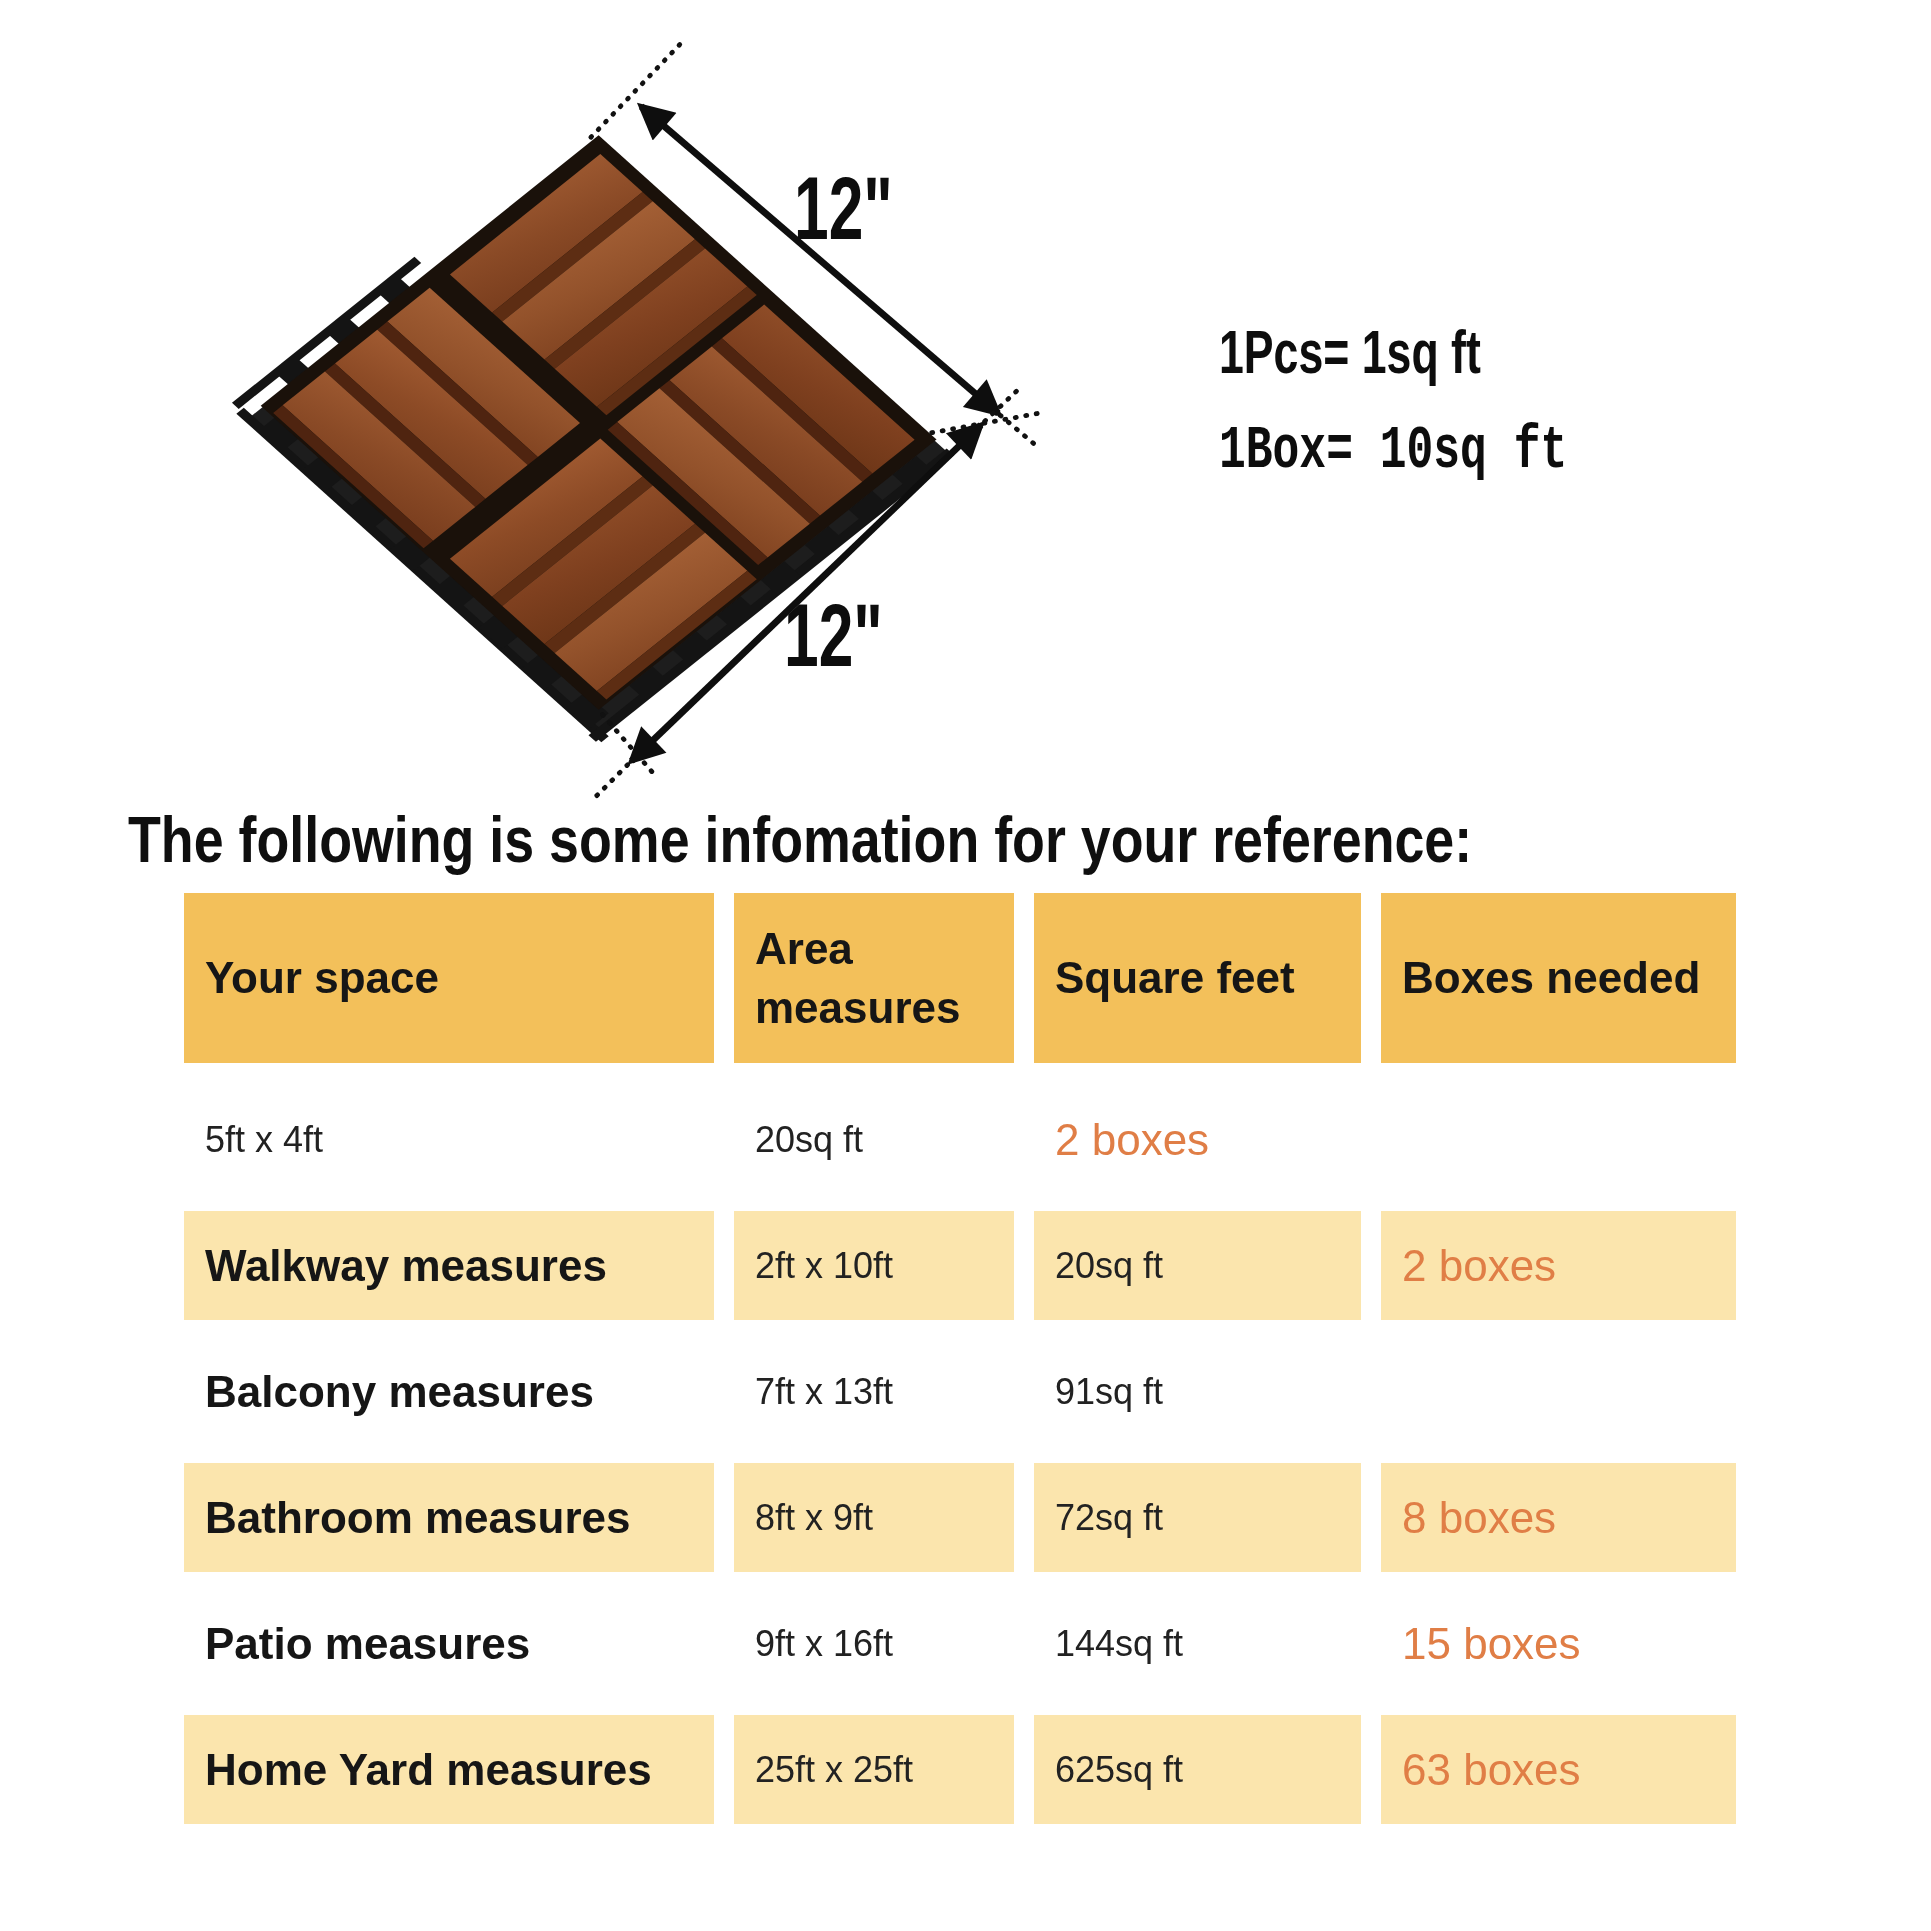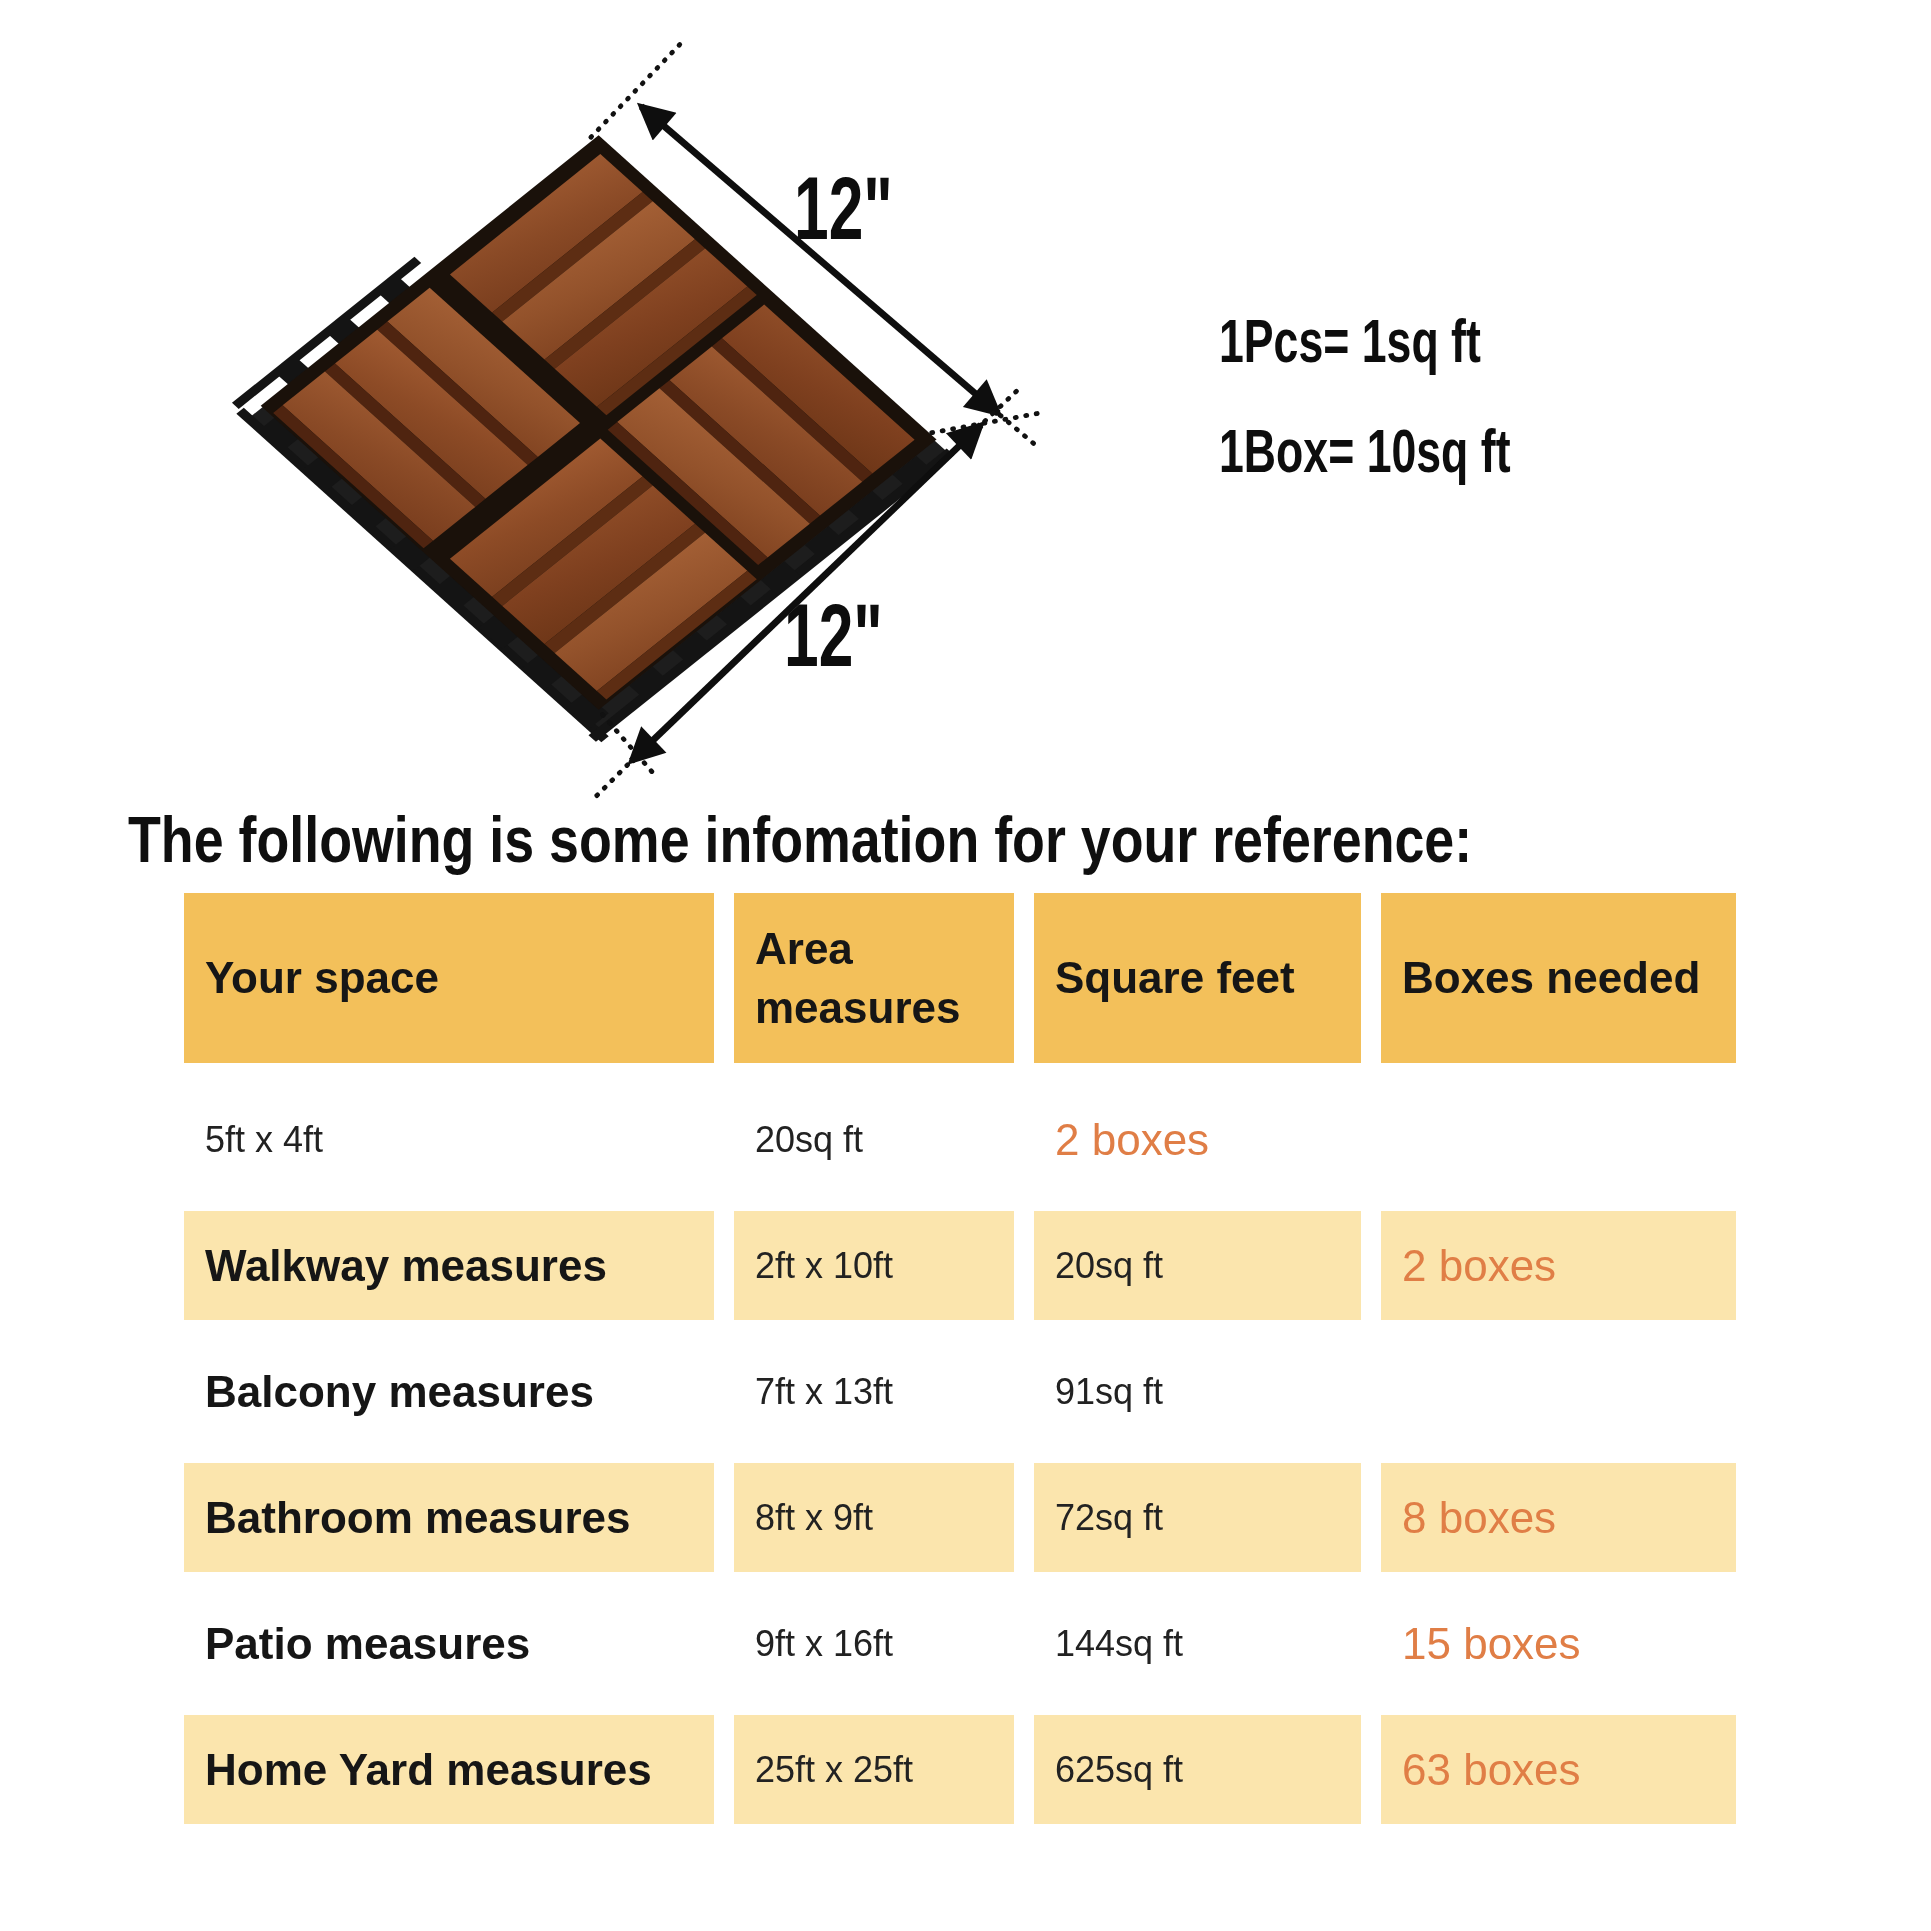--- a/index.html
+++ b/index.html
@@ -153,24 +153,24 @@
   </g>
 </svg>
 
 <div class="dim-label" style="left:794px;top:164px;">
   <span class="cond">12"</span>
 </div>
 <div class="dim-label" style="left:784px;top:591px;">
   <span class="cond">12"</span>
 </div>
 
-<div class="info-line" style="top:307px;">
+<div class="info-line" style="top:318px;">
   <span class="cond72">1Pcs= 1sq ft</span>
 </div>
-<div class="info-line" style="top:417px;">
+<div class="info-line" style="top:417px;font-family:Liberation Mono, monospace;">
   <span class="cond72">1Box= 10sq ft</span>
 </div>
 
 <div id="heading">
   <span class="inner">The following is some infomation for your reference:</span>
 </div>
 
 <div id="ref-table">
   <div id="table-header" class="grid4">
     <div class="hcell">Your space</div>

